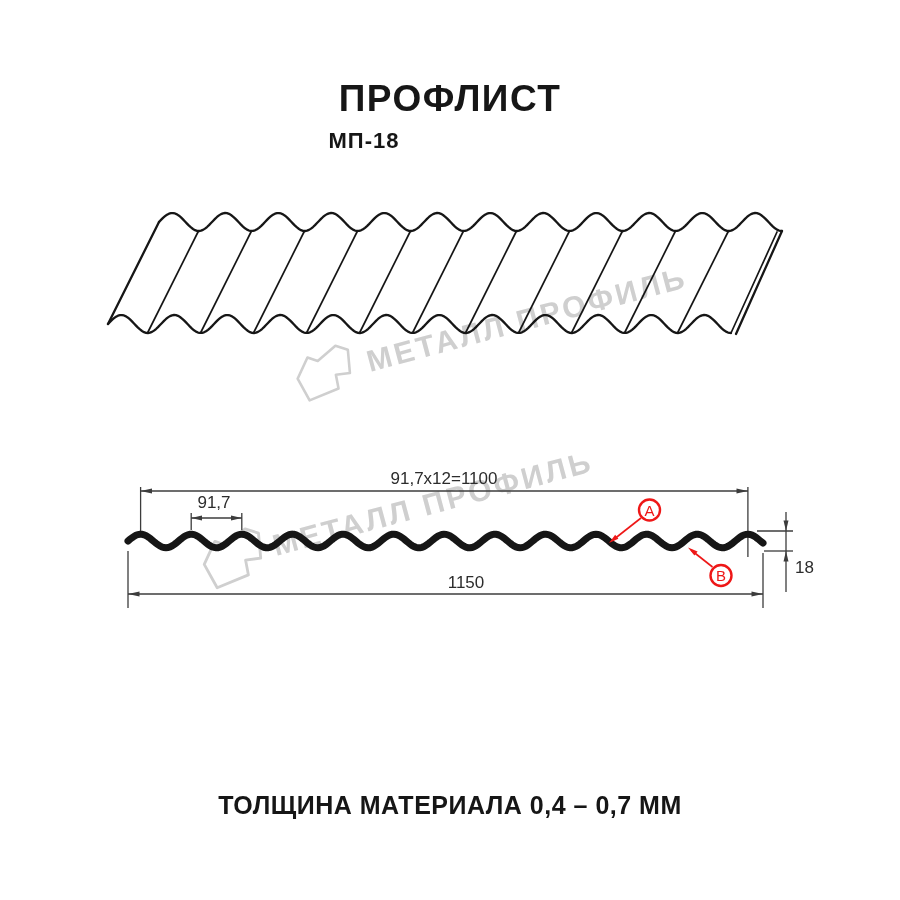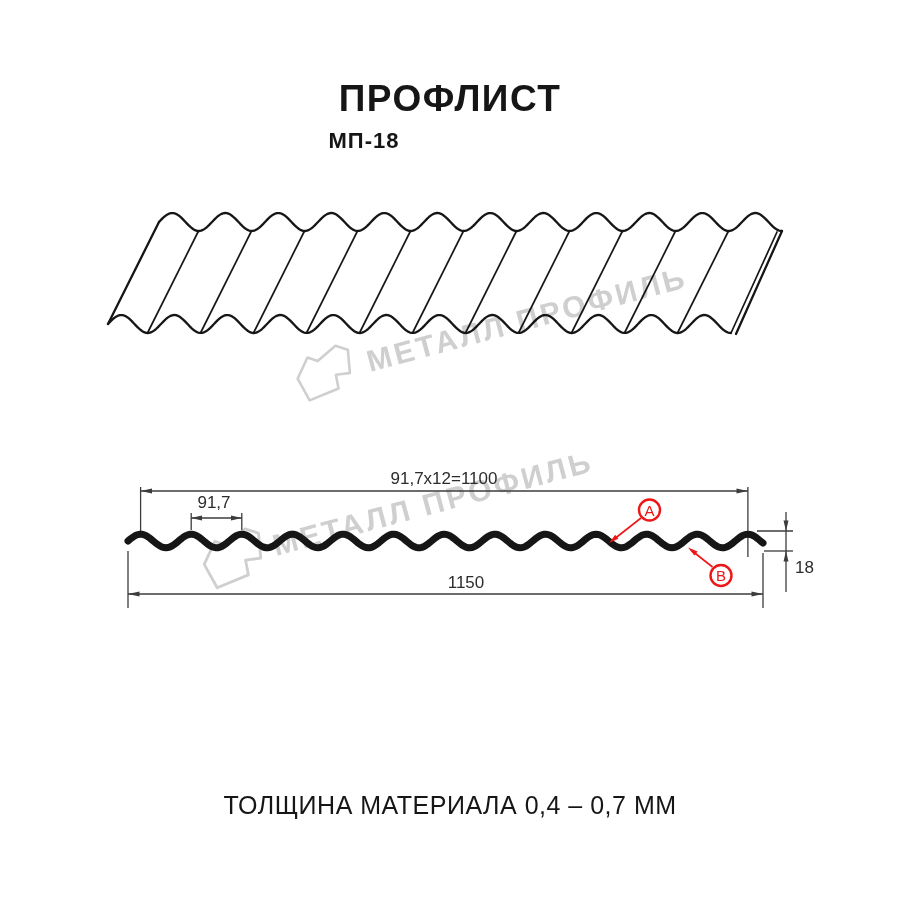--- a/index.html
+++ b/index.html
@@ -12,21 +12,21 @@
     font-size:37px;line-height:46px;font-weight:800;letter-spacing:1.5px;
     color:var(--ink);
   }
   .page-subtitle{
     position:absolute;top:129px;left:0;width:728px;text-align:center;
     font-size:22px;line-height:24px;font-weight:600;letter-spacing:1px;
     color:var(--ink);
   }
   .thickness-note{
     position:absolute;top:792px;left:0;width:900px;text-align:center;
-    font-size:25px;line-height:27px;font-weight:400;letter-spacing:0.5px;
+    font-size:25px;line-height:27px;font-weight:700;letter-spacing:0.5px;
     color:var(--ink);
   }
   svg{position:absolute;top:0;left:0;}
   .wm-text{
     font-family:"Liberation Sans",sans-serif;font-size:30px;font-weight:800;
     letter-spacing:3px;fill:var(--wm);
   }
   .wm-logo{fill:none;stroke:var(--wm);stroke-width:2.6;stroke-linejoin:round;}
   .sheet{fill:none;stroke:var(--ink);stroke-width:2.3;stroke-linecap:round;stroke-linejoin:round;}
   .sheet-thin{fill:none;stroke:var(--ink);stroke-width:1.7;stroke-linecap:round;}

